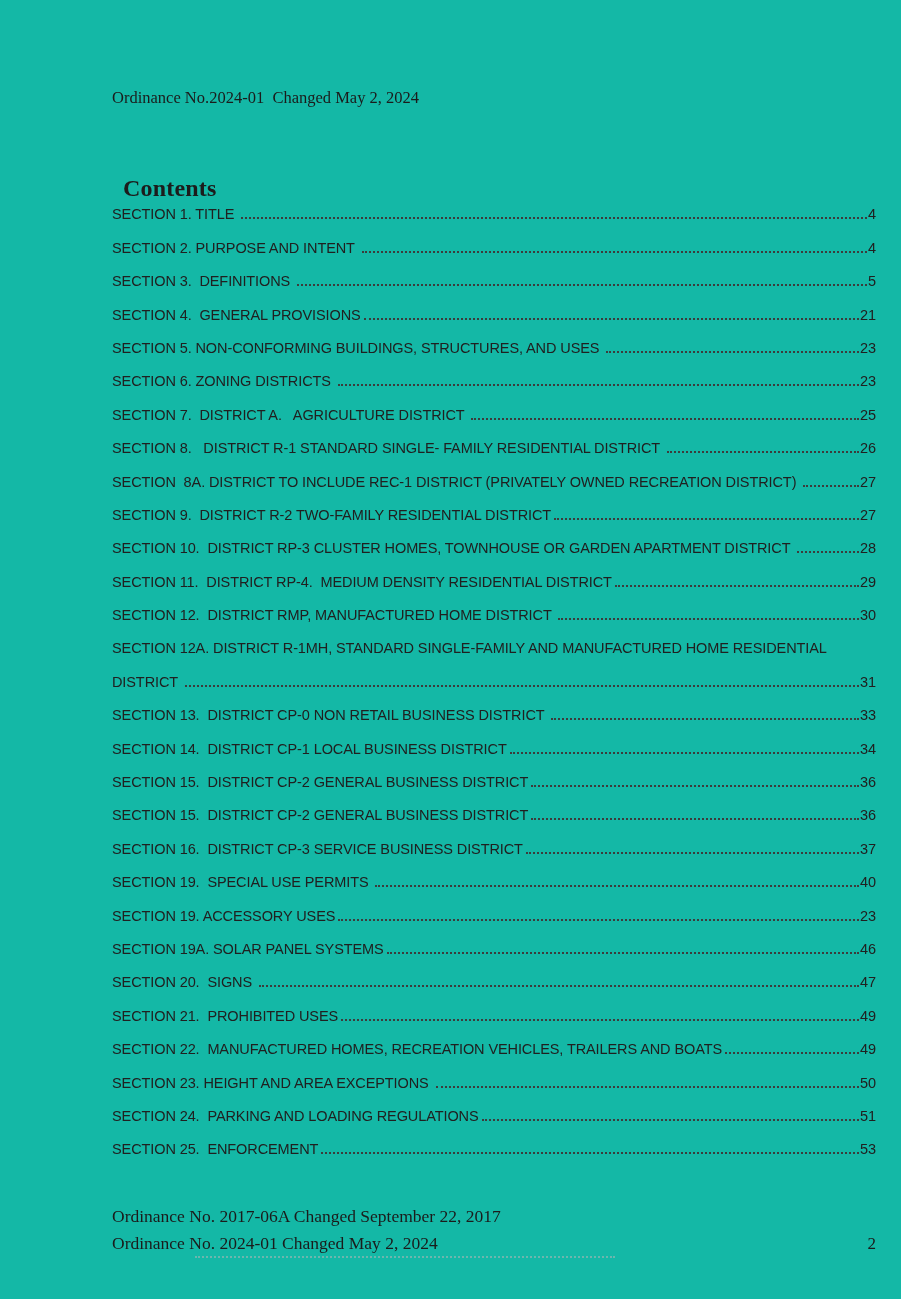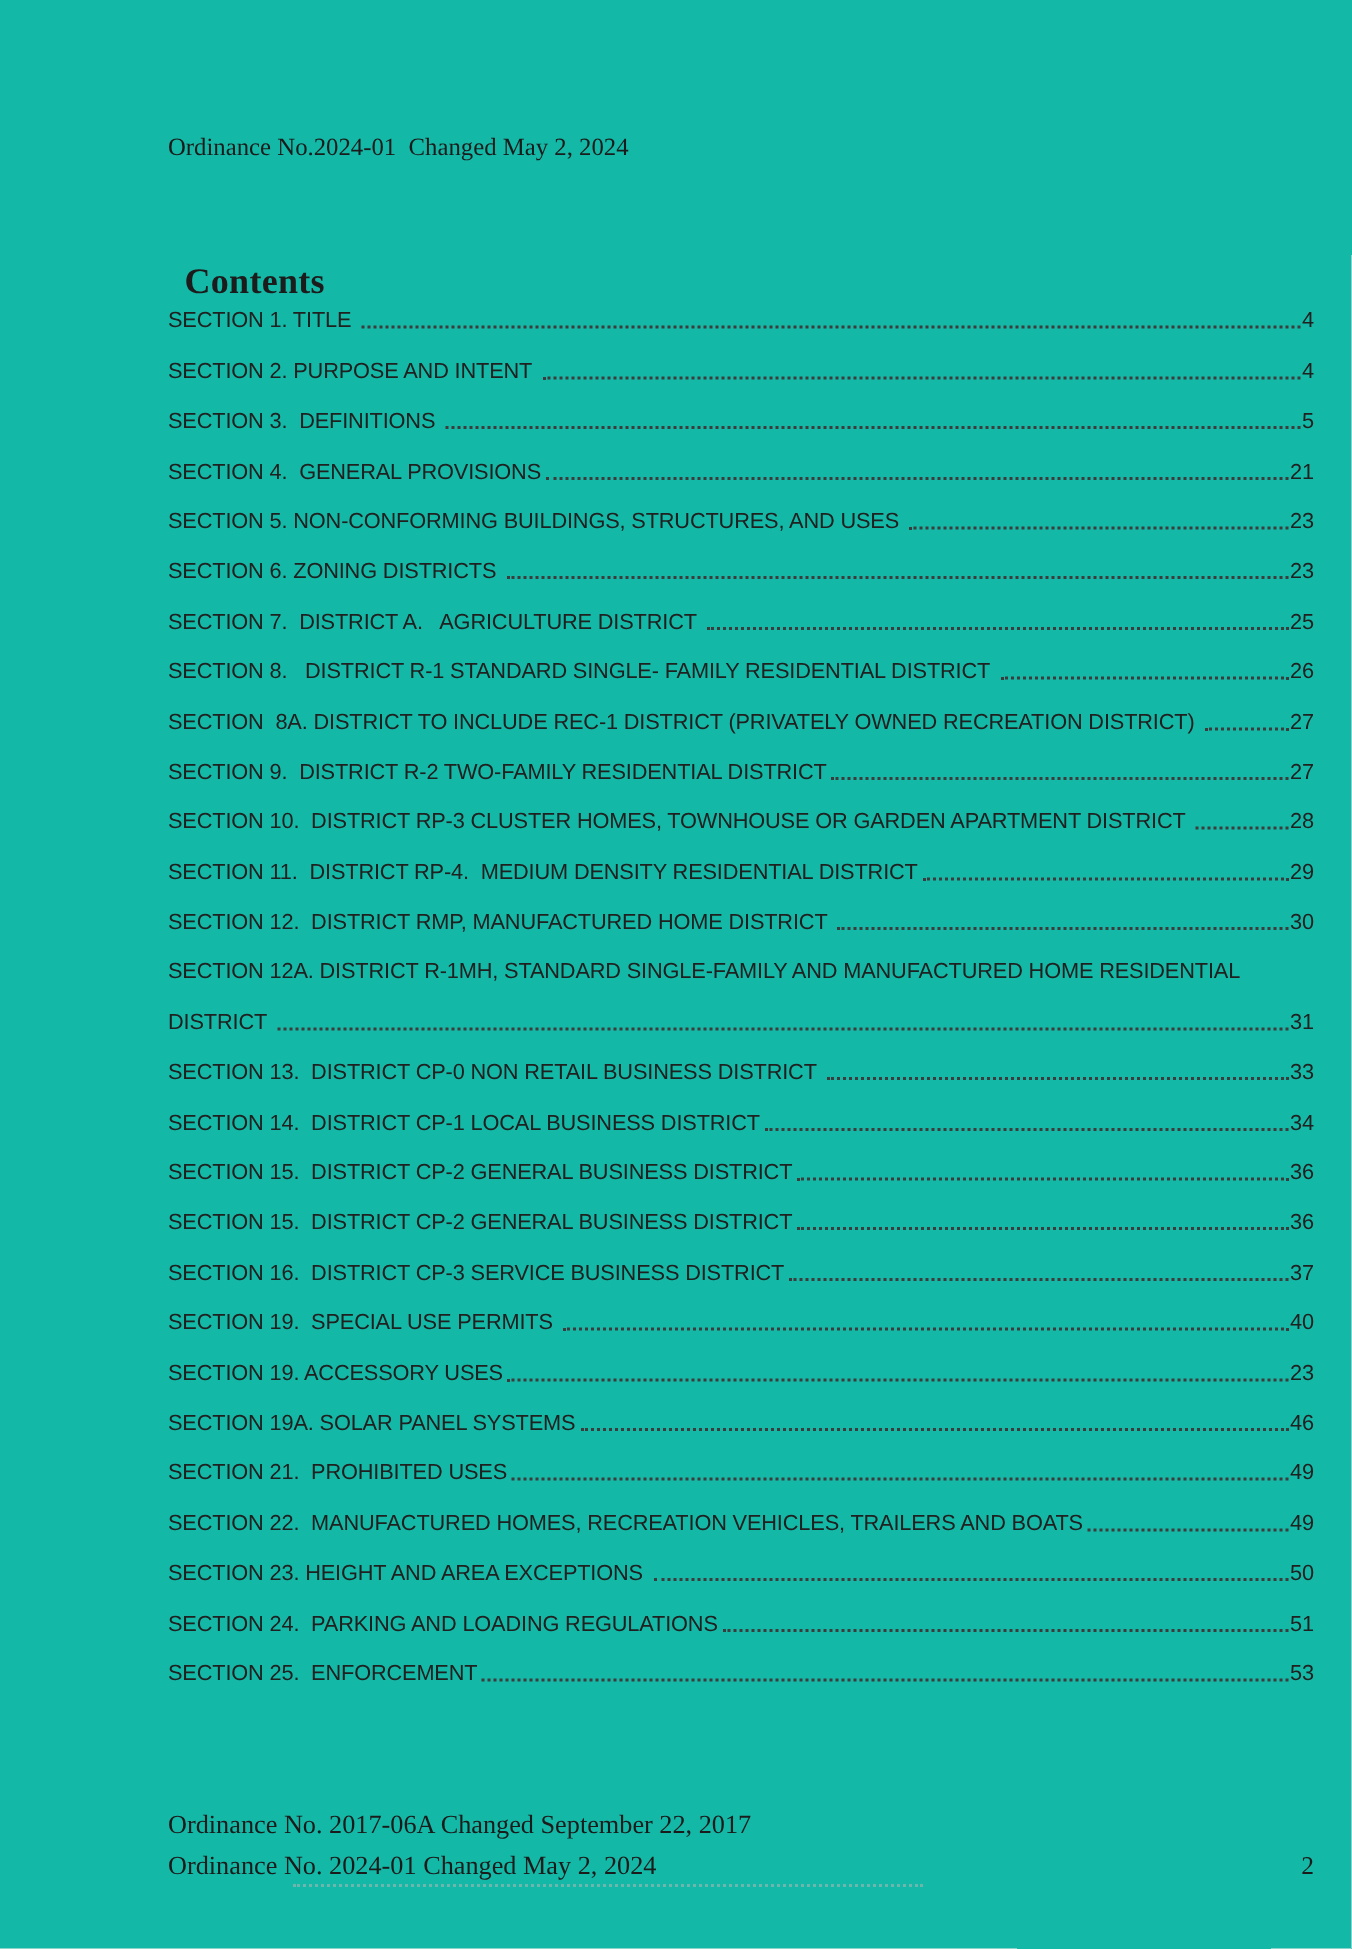--- a/index.html
+++ b/index.html
@@ -216,20 +216,25 @@
         <span class="toc-label">SECTION 19. ACCESSORY USES</span>
         <span class="toc-dots"></span>
         <span class="toc-page">23</span>
       </div>
       <div class="toc-row">
         <span class="toc-label">SECTION 19A. SOLAR PANEL SYSTEMS</span>
         <span class="toc-dots"></span>
         <span class="toc-page">46</span>
       </div>
       <div class="toc-row">
+        <span class="toc-label">SECTION 20.  SIGNS </span>
+        <span class="toc-dots"></span>
+        <span class="toc-page">47</span>
+      </div>
+      <div class="toc-row">
         <span class="toc-label">SECTION 21.  PROHIBITED USES</span>
         <span class="toc-dots"></span>
         <span class="toc-page">49</span>
       </div>
       <div class="toc-row">
         <span class="toc-label">SECTION 22.  MANUFACTURED HOMES, RECREATION VEHICLES, TRAILERS AND BOATS</span>
         <span class="toc-dots"></span>
         <span class="toc-page">49</span>
       </div>
       <div class="toc-row">

